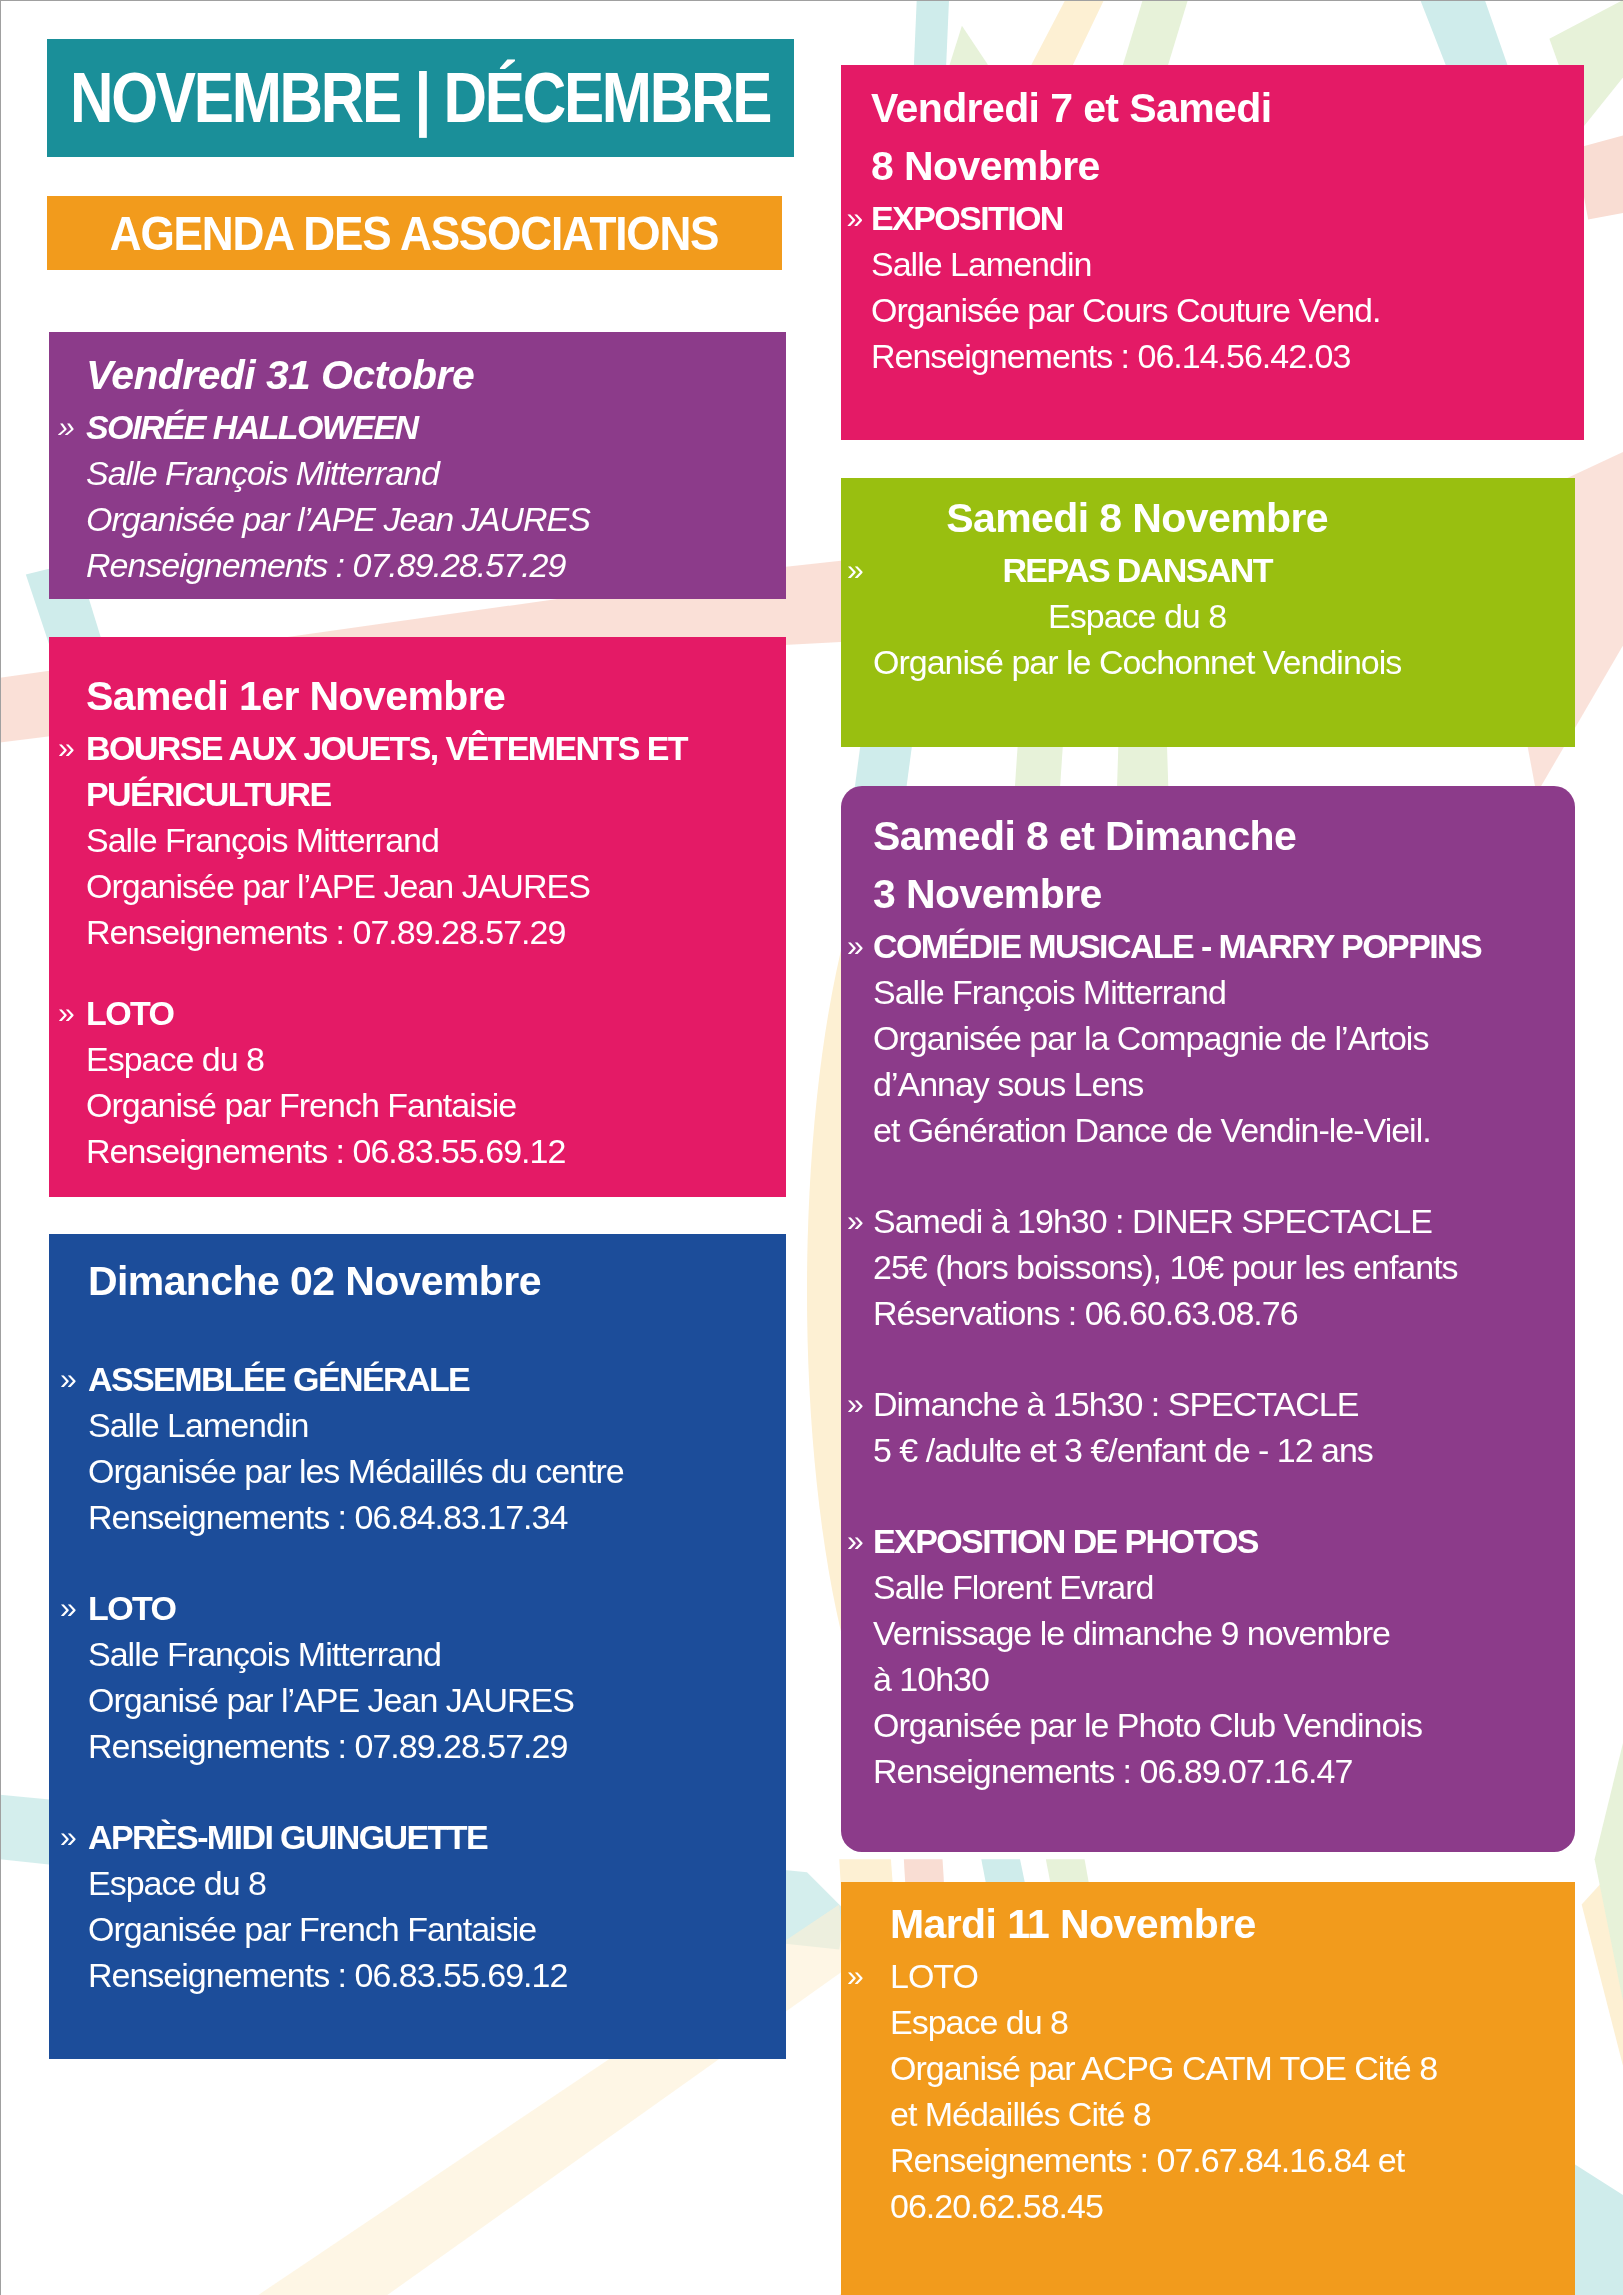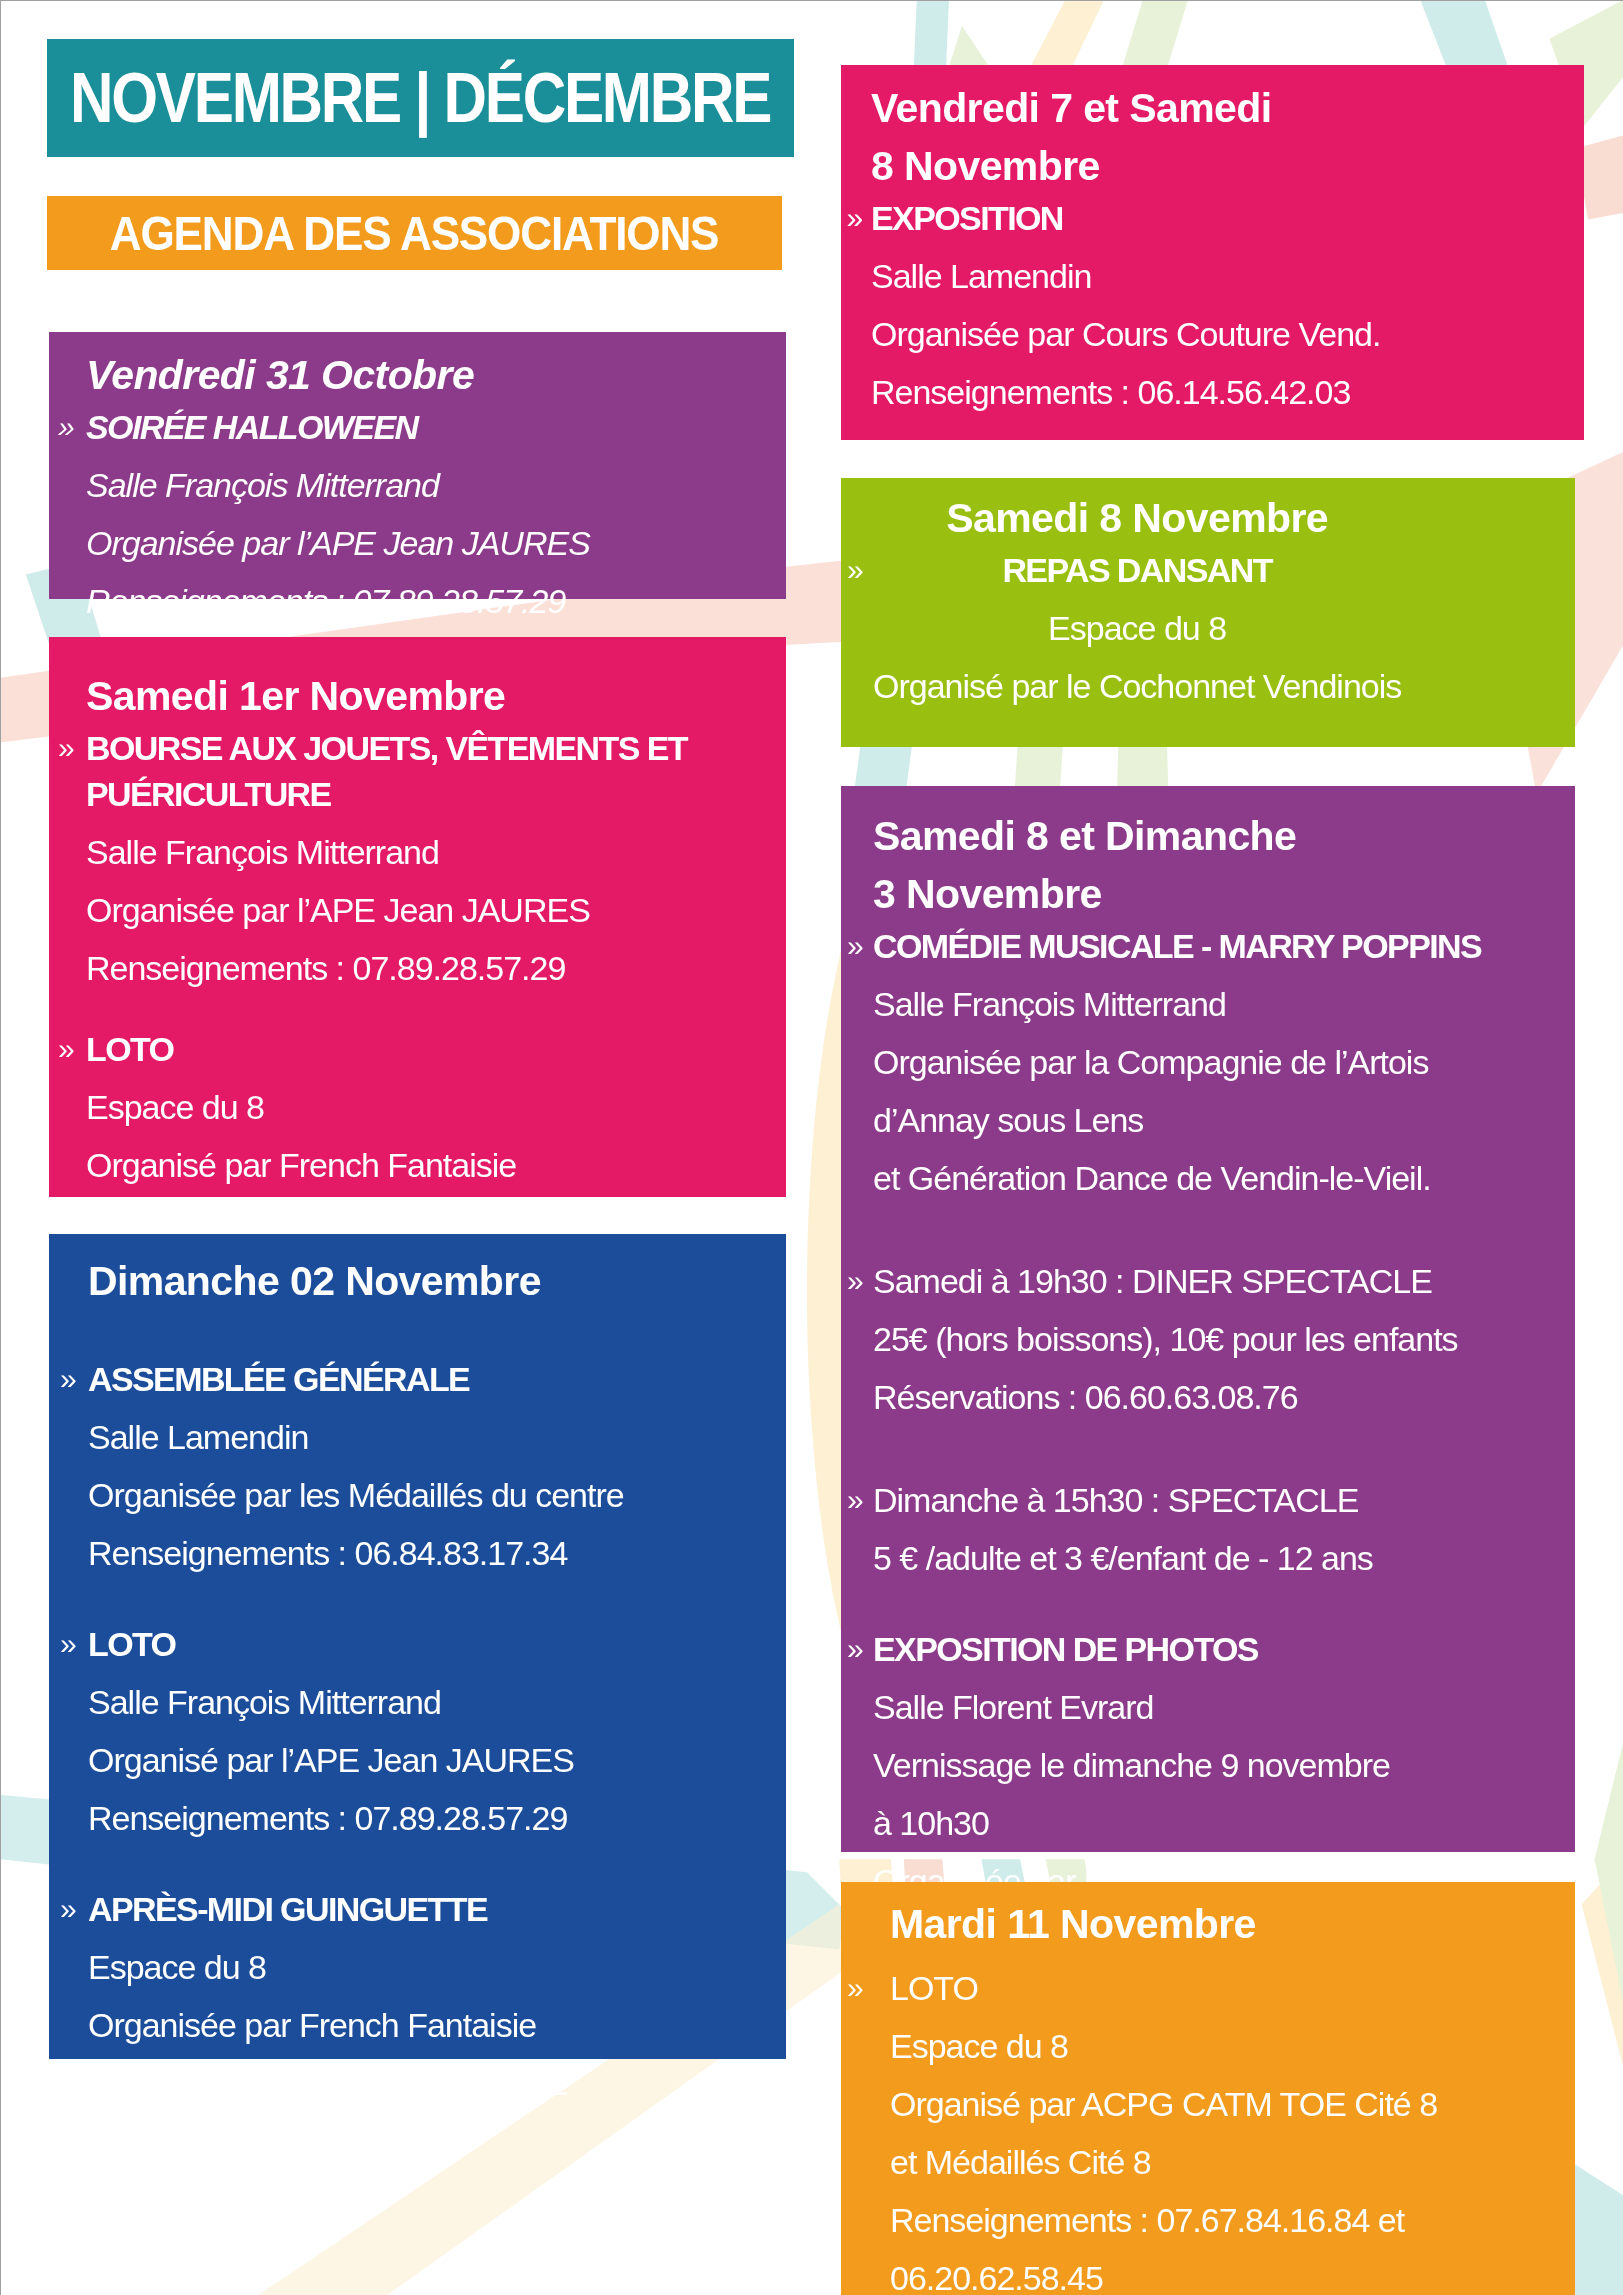--- a/index.html
+++ b/index.html
@@ -27,21 +27,21 @@
     font-weight: bold; font-size: 49px; letter-spacing: -1.3px; white-space: nowrap;
   }
   .sub-banner span { display: inline-block; transform: scaleX(0.9); }
   .card { padding: 0; }
   .card .inner { position: absolute; left: 0; top: 0; }
   .date {
     font-weight: bold; font-size: 41px; line-height: 58px; white-space: nowrap;
     letter-spacing: -0.6px;
   }
   .line {
-    font-size: 34px; line-height: 46px; white-space: nowrap; letter-spacing: -1px; margin-top: 12px;
+    font-size: 34px; line-height: 46px; white-space: nowrap; letter-spacing: -1px;
   }
   .evt {
     font-weight: bold; font-size: 34px; line-height: 46px; white-space: nowrap; letter-spacing: -1.6px;
     position: relative;
   }
   .chev {
     position: absolute; font-size: 30px; font-weight: normal; letter-spacing: 0;
   }
   .gap { height: 45px; }
   .purple { background: #8c3b8a; }
@@ -150,21 +150,21 @@
 
 <div class="block card green" style="left:841px; top:478px; width:734px; height:269px;text-align:center;">
   <div class="inner" style="left:32px; top:11px;">
     <div class="date">Samedi 8 Novembre</div>
     <div class="evt"><span class="chev" style="left:-26px;">»</span><span>REPAS DANSANT</span></div>
     <div class="line">Espace du 8</div>
     <div class="line">Organisé par le Cochonnet Vendinois</div>
   </div>
 </div>
 
-<div class="block card purple" style="left:841px; top:786px; width:734px; height:1066px;">
+<div class="block card purple" style="left:841px; top:786px; width:734px; height:1066px;border-radius:21px;">
   <div class="inner" style="left:32px; top:20.7px;">
     <div class="date">Samedi 8 et Dimanche</div>
     <div class="date">3 Novembre</div>
     <div class="evt"><span class="chev" style="left:-26px;">»</span><span>COMÉDIE MUSICALE - MARRY  POPPINS</span></div>
     <div class="line">Salle François Mitterrand</div>
     <div class="line">Organisée par la Compagnie de l’Artois</div>
     <div class="line">d’Annay sous Lens</div>
     <div class="line">et Génération Dance de Vendin-le-Vieil.</div>
     <div class="gap"></div>
     <div class="line" style="position:relative;"><span class="chev" style="left:-26px;">»</span><span>Samedi à 19h30 : DINER SPECTACLE</span></div>

